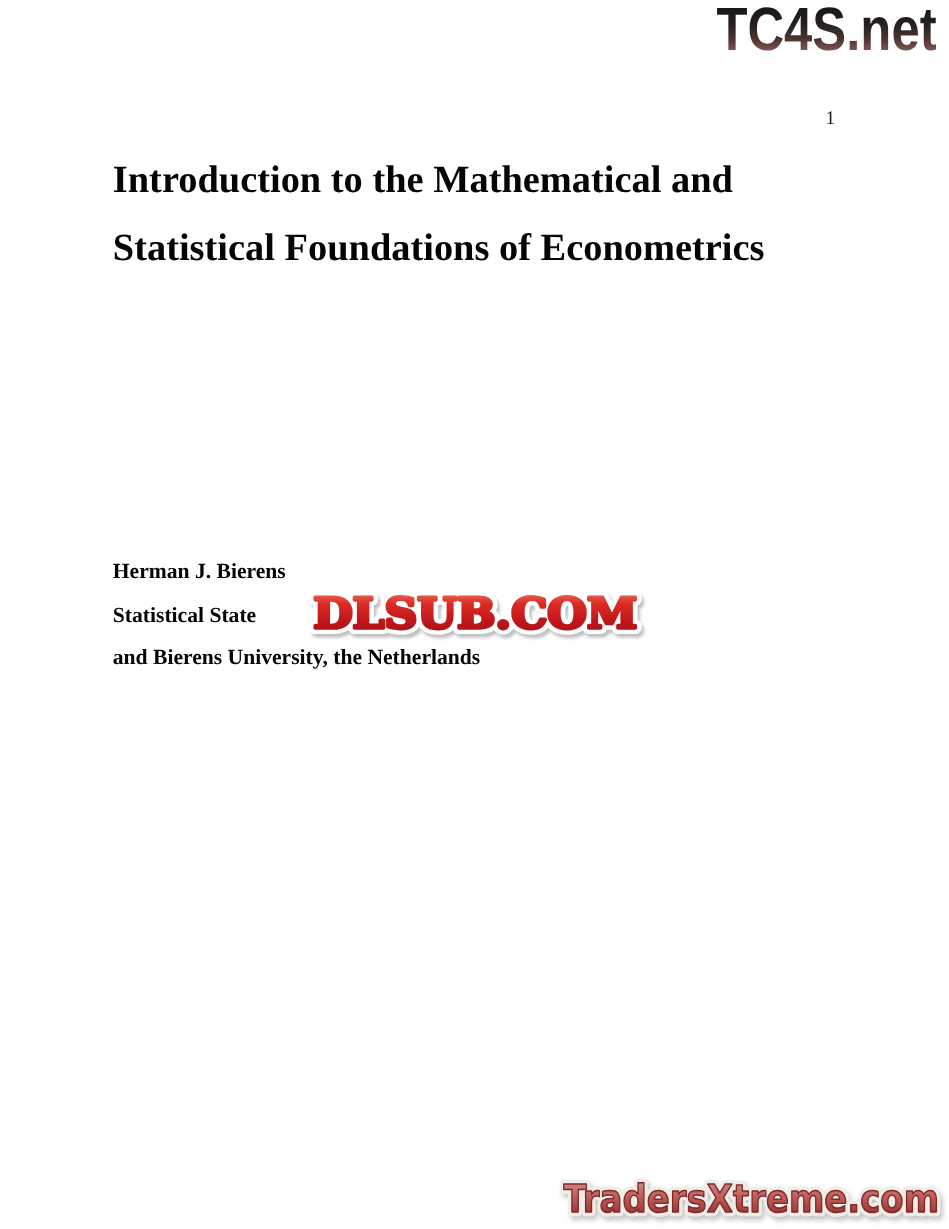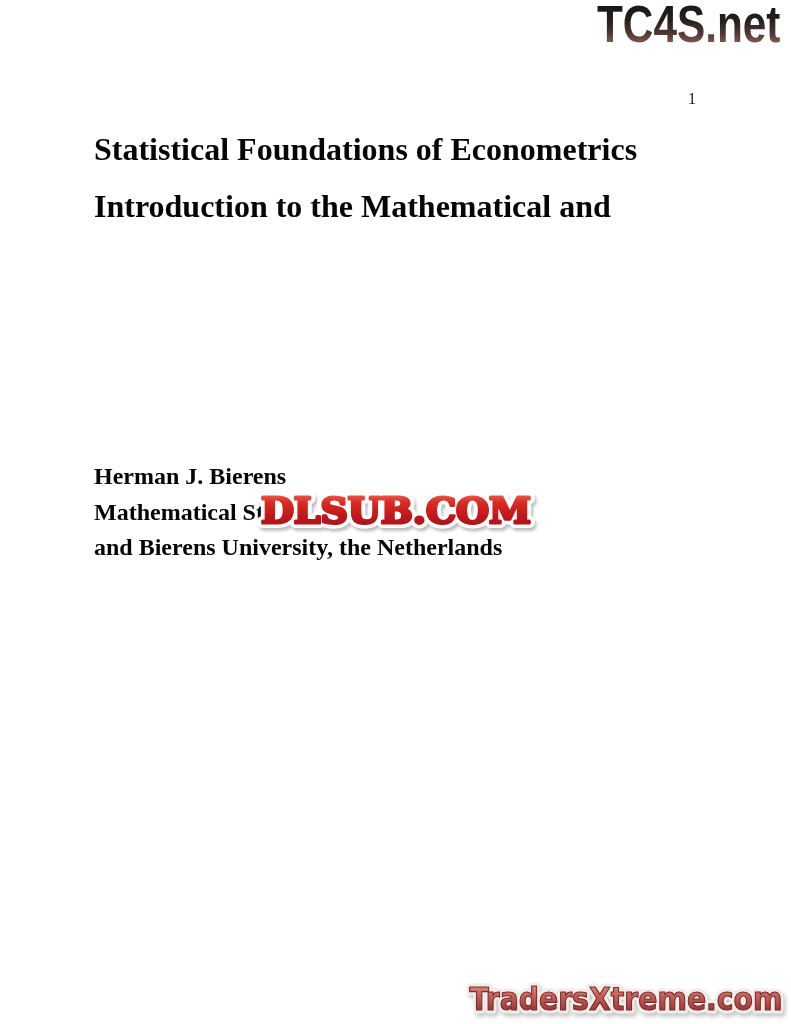--- a/index.html
+++ b/index.html
@@ -52,21 +52,21 @@
     line-height: 57px;
     color: #050505;
     white-space: nowrap;
   }
 
   
   .author-block {
     position: absolute;
     left: 94px;
     top: 459px;
-    font-size: 24px;
+    font-size: 18px;
     font-weight: 700;
     line-height: 35.5px;
     color: #050505;
     white-space: nowrap;
   }
 
   
   .dlsub-svg {
     position: absolute;
     left: 246px;
@@ -96,27 +96,27 @@
 </head>
 <body>
 
 <div id="page">
 
   <div class="tc4s">TC4S.net</div>
 
   <div class="page-number">1</div>
 
   <div class="title">
+    <div>Introduction to the Mathematical and</div>
     <div>Statistical Foundations of Econometrics</div>
-    <div>Introduction to the Mathematical and</div>
   </div>
 
   <div class="author-block">
     <div>Herman J. Bierens</div>
-    <div>Mathematical State</div>
+    <div>Statistical State</div>
     <div>and Bierens University, the Netherlands</div>
   </div>
 
   <svg class="dlsub-svg" viewBox="0 0 300 54">
     <defs>
       <linearGradient id="dlsubGrad" x1="0" y1="0" x2="0" y2="1">
         <stop offset="0%" stop-color="#f0796c"></stop>
         <stop offset="30%" stop-color="#da2c22"></stop>
         <stop offset="62%" stop-color="#c2181c"></stop>
         <stop offset="100%" stop-color="#9c1016"></stop>

